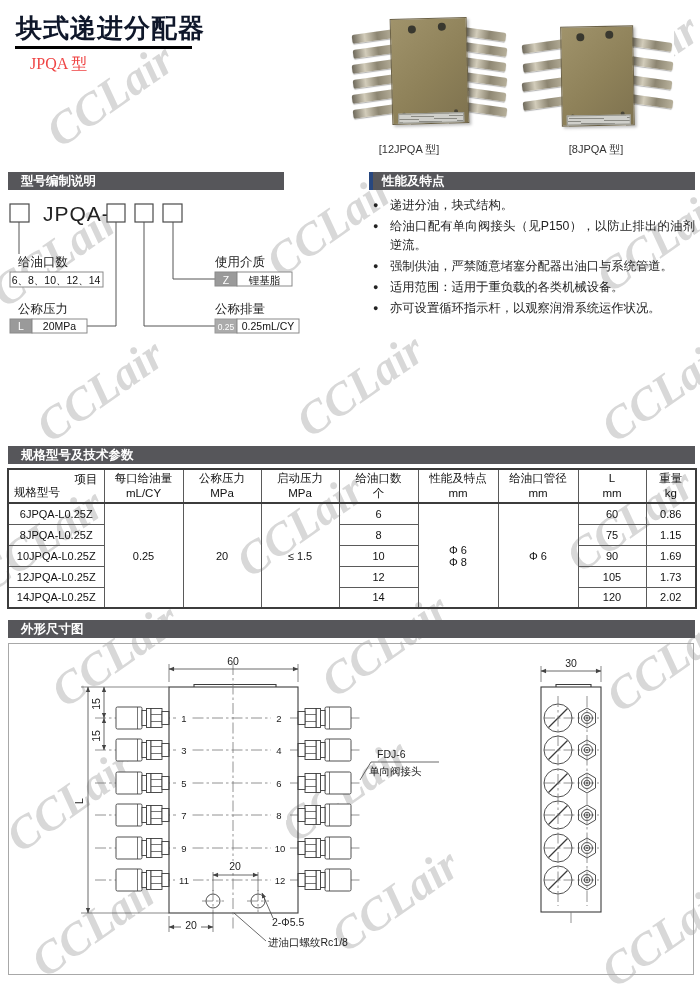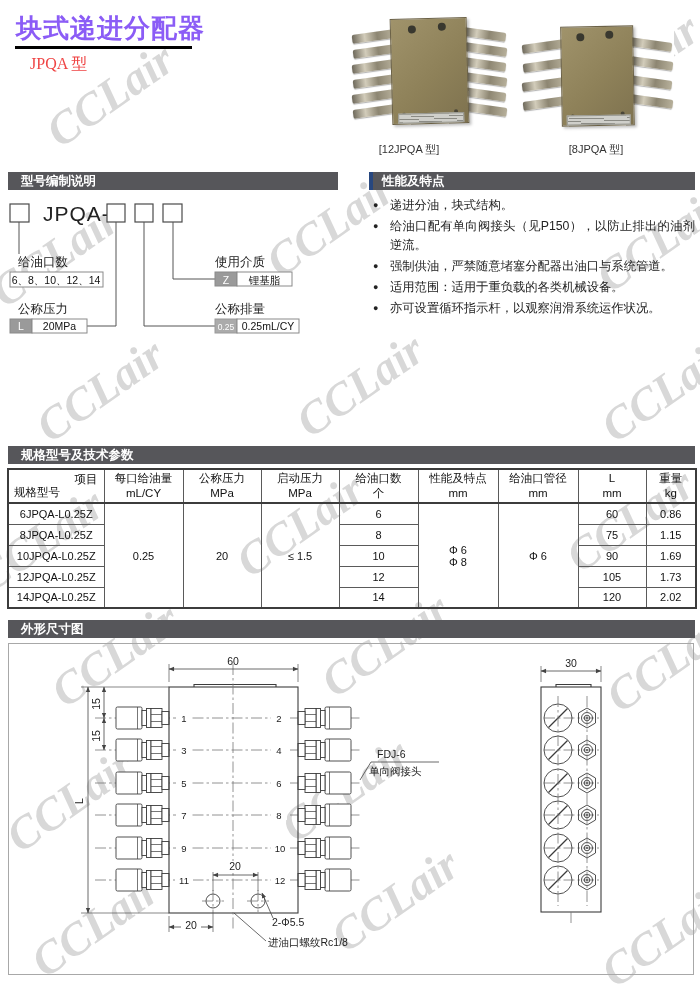--- a/index.html
+++ b/index.html
@@ -11,21 +11,21 @@
   }
   .wm {
     position:absolute; z-index:0;
     font:italic bold 46px "Liberation Serif",serif; color:#d8d8d8;
     transform:translate(-50%,-50%) rotate(-35deg);
     white-space:nowrap; pointer-events:none;
   }
   .z { position:absolute; z-index:1; }
 
   
-  .title { left:16px; top:11px; font-size:26px; font-weight:bold; letter-spacing:1px; color:#8b5cf6; }
+  .title { left:16px; top:11px; font-size:26px; font-weight:bold; letter-spacing:1px; color:#0f172a; }
   .title-underline { left:15px; top:46px; width:177px; height:3px; background:#000; }
   .subtitle { left:30px; top:54px; font-family:"Liberation Serif",serif; font-size:16px; color:#ef4444; }
 
   
   .photo { background:#fff; }
   .photo .body {
     position:absolute; border:1px solid #6b6146;
     background:linear-gradient(135deg,#a0936b 0%,#8e8159 55%,#7e724f 100%);
     box-shadow:2px 2px 3px rgba(0,0,0,0.25);
   }
@@ -162,21 +162,21 @@
     <div class="body" style="left:43px;top:10px;width:73px;height:100px;transform:rotate(-1deg)">
       <div class="hole" style="left:15px;top:6px"></div>
       <div class="hole" style="left:44px;top:4px"></div>
       <div class="screw" style="left:8px;top:87px"></div>
       <div class="screw" style="left:58px;top:85px"></div>
       <div class="plate" style="left:4px;top:88px;width:64px;height:10px"></div>
     </div>
   </div>
   <div class="z caption" style="left:518px;top:142px;width:156px">[8JPQA 型]</div>
 
-  <div class="z bar" style="left:8px;top:172px;width:330px">
+  <div class="z bar" style="left:8px;top:172px;width:276px">
     <span>型号编制说明</span>
   </div>
 
   <svg class="z mdl-svg" width="332" height="152" viewBox="0 0 332 152">
     <rect x="2" y="8" width="19" height="18" class="mdl-box"></rect>
     <text x="35" y="25" class="mprefix">JPQA-</text>
     <rect x="99" y="8" width="18" height="18" class="mdl-box"></rect>
     <rect x="127" y="8" width="18" height="18" class="mdl-box"></rect>
     <rect x="155" y="8" width="19" height="18" class="mdl-box"></rect>
 

